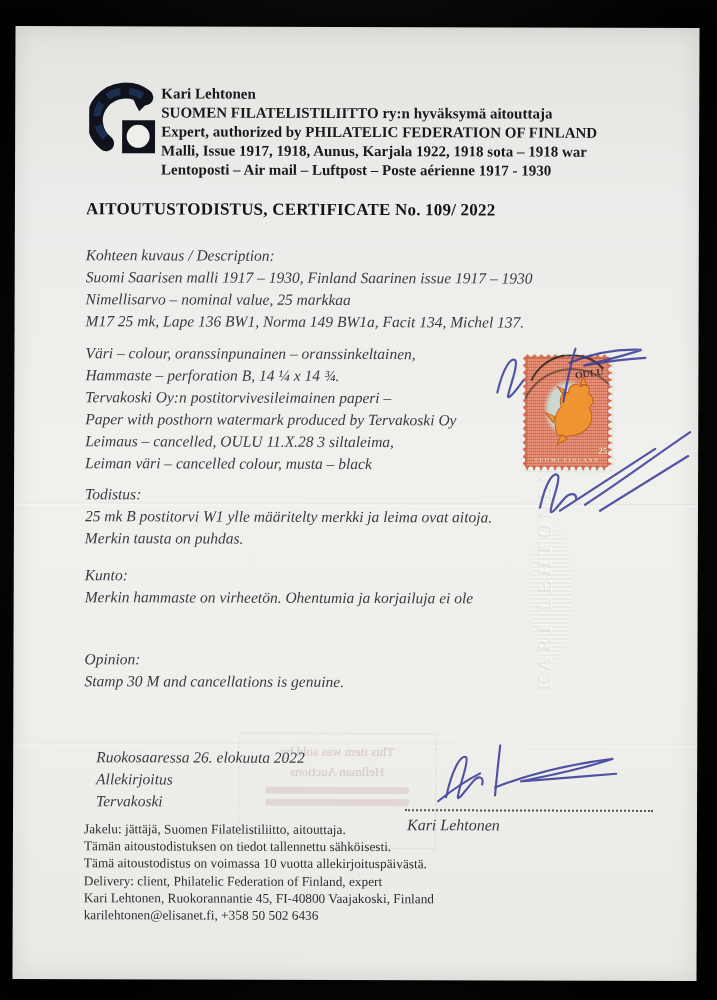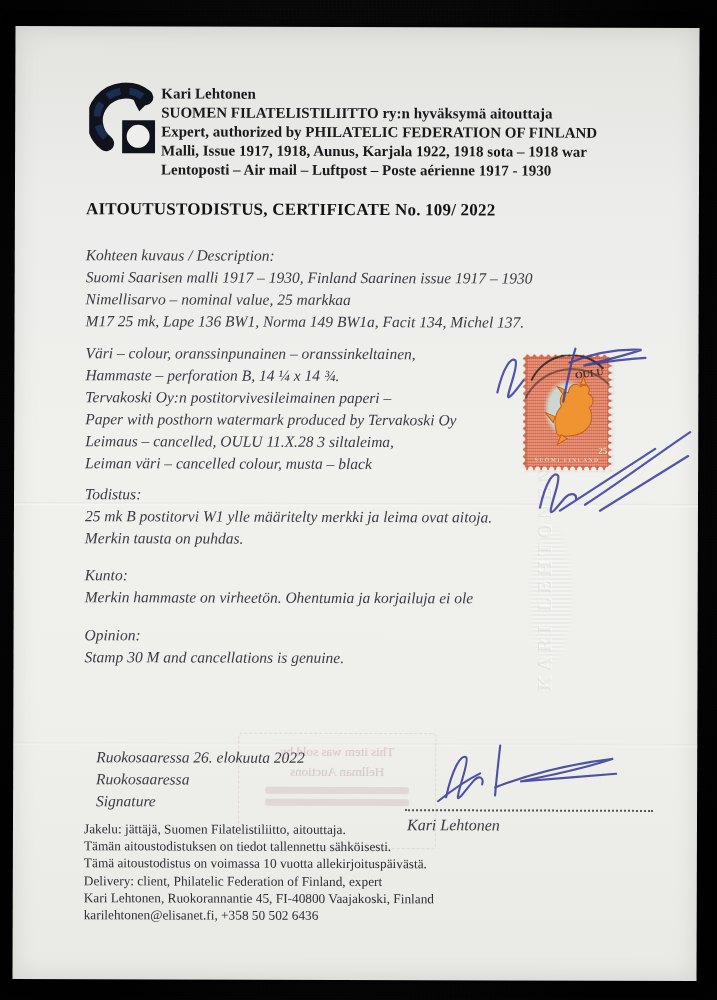--- a/index.html
+++ b/index.html
@@ -28,21 +28,21 @@
 
   
   .title{left:71px;top:173px;font-weight:bold;font-size:17px;letter-spacing:.2px;color:#141416;}
 
   
   .blk{font-style:italic;font-size:15.5px;line-height:22px;color:#3a3a42;}
   .b-desc{left:71px;top:218px;}
   .b-det{left:71px;top:316px;}
   .b-tod{left:71px;top:457px;}
   .b-kun{left:71px;top:538px;}
-  .b-opi{left:71px;top:598px;}
+  .b-opi{left:71px;top:622px;}
   .b-con{left:71px;top:660px;}
   .b-sig{left:83px;top:720px;}
 
   
   .sig-svg{left:395px;top:712px;width:245px;height:72px;}
   .sig-dots{left:392px;top:782px;width:248px;height:0;border-bottom:2px dotted #55555c;}
   .signer{left:394px;top:789px;font-style:italic;font-size:16px;color:#3a3a42;}
 
   
   .foot{left:71px;top:794px;font-size:13.3px;line-height:17.2px;color:#2e2e33;}
@@ -144,22 +144,22 @@
     </div>
 
     <div class="abs blk b-opi">
       <div class="ln">Opinion:</div>
       <div class="ln">Stamp 30 M and cancellations is genuine.</div>
     </div>
 
 
     <div class="abs blk b-sig">
       <div class="ln">Ruokosaaressa 26. elokuuta 2022</div>
-      <div class="ln">Ruokosaaressa</div>
-      <div class="ln">Signature</div>
+      <div class="ln">Allekirjoitus</div>
+      <div class="ln">Tervakoski</div>
     </div>
 
     <svg class="abs sig-svg" viewBox="0 0 245 72">
       <g fill="none" stroke="#3d3f9b" stroke-width="2.1" stroke-linecap="round" opacity=".9">
         <path d="M38 58 C44 30 53 14 58 18 C61 22 52 44 50 56 C48 65 58 50 65 42 C71 35 76 38 74 45"></path>
         <path d="M30 62 C45 50 60 40 72 34"></path>
         <path d="M92 6 C90 24 88 42 87 56"></path>
         <path d="M87 48 C125 33 165 24 205 19 C165 32 135 37 112 42 C145 39 175 37 208 34"></path>
       </g>
     </svg>

